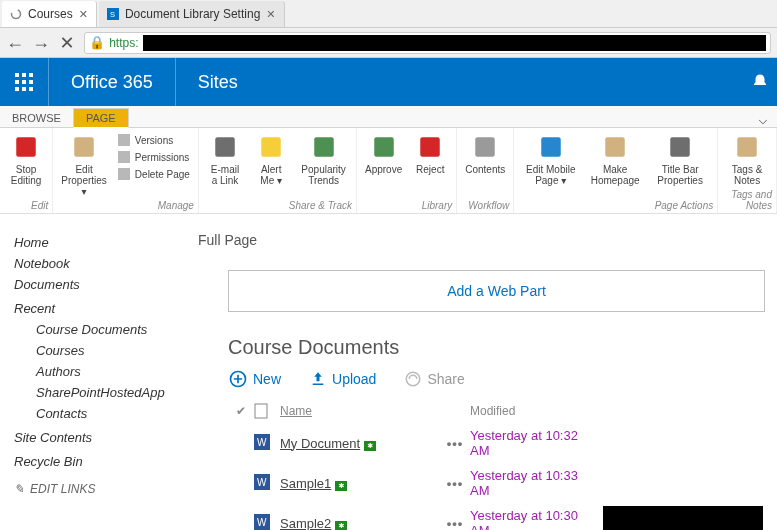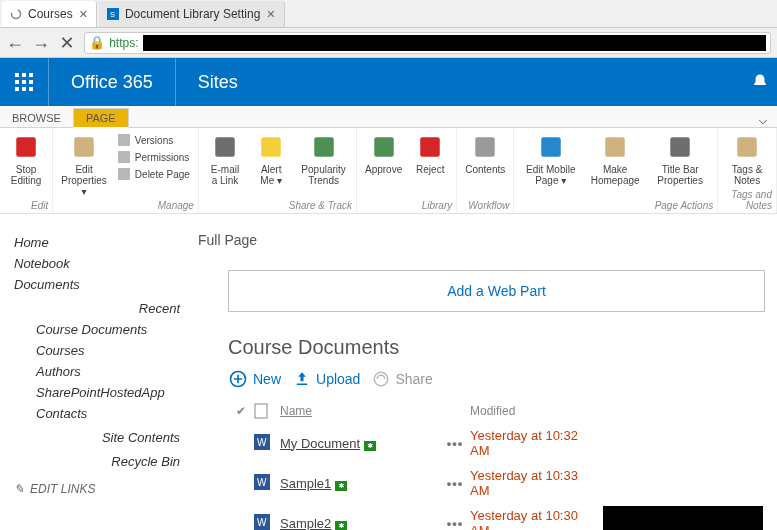--- a/index.html
+++ b/index.html
@@ -40,43 +40,43 @@
 .rbtn .ico { height: 30px; display: flex; align-items: center; justify-content: center; }
 .rbtn .lbl { font-size: 10px; }
 .rbtn-sm { display: flex; align-items: center; gap: 4px; font-size: 10px; padding: 1px 2px; white-space: nowrap; }
 .rbtn-sm .ico { width: 14px; height: 14px; display: flex; align-items: center; justify-content: center; }
 .stack { display: flex; flex-direction: column; gap: 1px; padding: 2px 2px; }
 
 
 .body { display: flex; height: calc(530px - 28px - 30px - 48px - 22px - 86px); }
 .leftnav { width: 180px; padding: 18px 0 0 14px; font-size: 13px; color: #333; font-style: italic; }
 .leftnav .nv { padding: 3px 0; }
-.leftnav .nvh { padding: 6px 0 3px; text-align: right; }
+.leftnav .nvh { padding: 6px 0 3px; }
 .leftnav .sub { padding-left: 22px; }
 .leftnav .ed { display: flex; align-items: center; gap: 6px; color: #666; font-size: 12px; padding-top: 10px; }
 
 .main { flex: 1; padding: 18px 12px 0 18px; position: relative; }
 .mode { font-size: 14px; color: #555; }
 .wp-add { margin: 22px 0 24px 30px; border: 1px solid #c0c0c0; height: 42px; display: flex; align-items: center; justify-content: center; color: #0072c6; font-size: 14px; }
 .wp-title { font-size: 20px; color: #555; font-weight: 300; margin-left: 30px; }
-.wp-tools { margin: 10px 0 10px 30px; display: flex; align-items: center; gap: 12px; font-size: 14px; }
+.wp-tools { margin: 10px 0 10px 30px; display: flex; align-items: center; gap: 28px; font-size: 14px; }
 .tool { display: flex; align-items: center; gap: 5px; color: #0072c6; }
 .tool.muted { color: #999; }
 
 .tbl { margin-left: 30px; width: 500px; }
 .hdr { display: flex; align-items: center; color: #888; font-size: 12px; padding: 4px 0; border-bottom: 0; }
 .col-chk { width: 26px; text-align: center; }
 .col-ico { width: 26px; }
 .col-name { width: 160px; text-decoration: underline; }
 .col-ell { width: 30px; text-align: center; }
 .col-mod { width: 130px; }
 .col-by { flex: 1; }
 .row { display: flex; align-items: center; padding: 5px 0; font-size: 13px; }
 .row .col-name { color: #444; }
-.row .col-mod { color: #c2410c; }
+.row .col-mod { color: #a21caf; }
 .file-ico { width: 16px; height: 16px; display: inline-flex; }
 .new-badge { display: inline-flex; width: 12px; height: 10px; background: #1e8a1e; margin-left: 4px; color: #fff; font-size: 7px; align-items: center; justify-content: center; }
 .redact { background: #000; height: 54px; width: 160px; position: absolute; right: 14px; top: 292px; }
 .ellip { letter-spacing: 1px; font-weight: bold; color: #777; }
 svg { display: block; }
 </style>
 </head>
 <body>
 
 <div class="browser-tabs">

